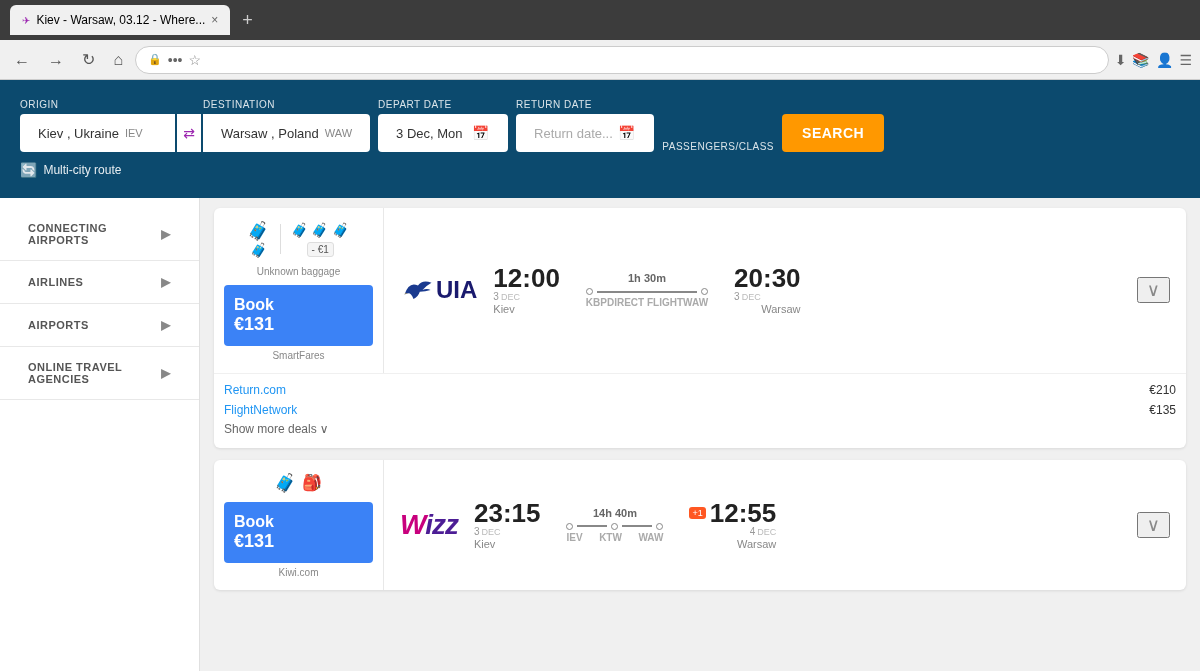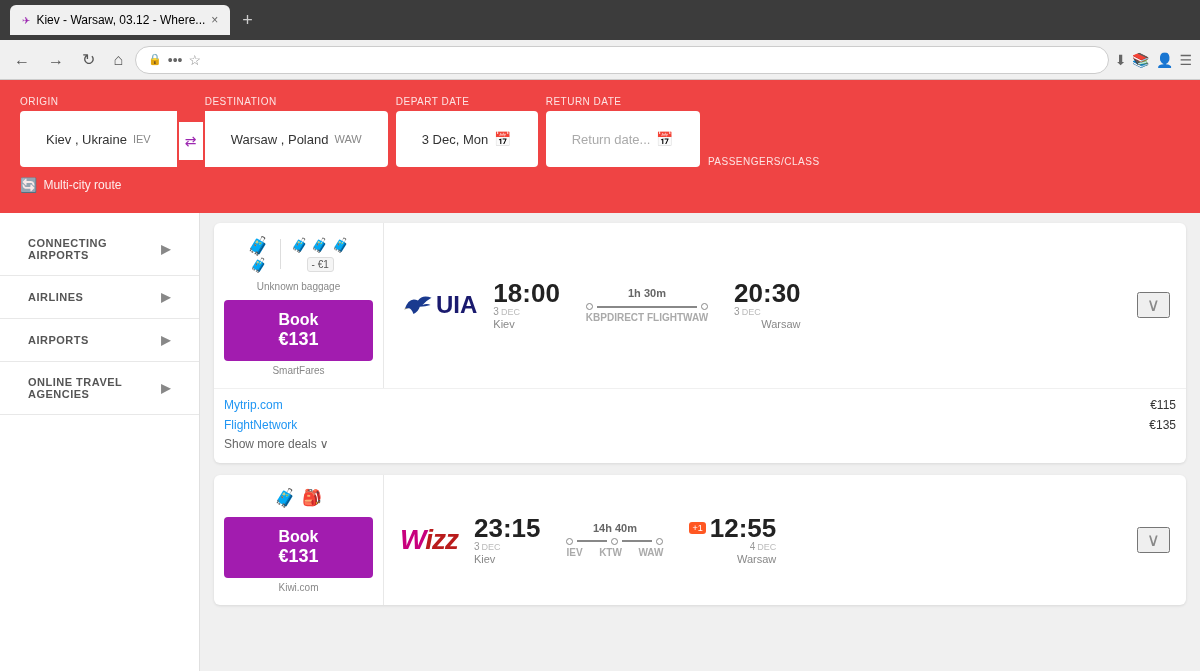--- a/index.html
+++ b/index.html
@@ -65,21 +65,21 @@
       height: 28px;
     }
     .address-bar .lock-icon { color: #4caf50; font-size: 11px; }
     .address-text { font-size: 12px; color: #333; flex: 1; }
     .address-dots { color: #666; font-size: 14px; }
     .browser-actions { display: flex; align-items: center; gap: 6px; }
     .browser-action-btn { background: none; border: none; color: #666; font-size: 14px; cursor: pointer; }
 
     
     .search-header {
-      background: #ef4444;
+      background: #0c4a6e;
       padding: 16px 20px 20px;
     }
     .search-fields {
       display: flex;
       gap: 8px;
       align-items: flex-end;
     }
     .field-group {
       display: flex;
       flex-direction: column;
@@ -88,26 +88,26 @@
     .field-label {
       color: rgba(255,255,255,0.85);
       font-size: 10px;
       text-transform: uppercase;
       letter-spacing: 0.5px;
     }
     .field-input {
       background: white;
       border: none;
       border-radius: 4px;
-      padding: 8px 26px;
+      padding: 8px 18px;
       font-size: 13px;
       display: flex;
       align-items: center;
       gap: 6px;
-      height: 56px;
+      height: 38px;
       color: #333;
       position: relative;
     }
     .field-input .code {
       color: #888;
       font-size: 11px;
     }
     .swap-btn {
       background: white;
       border: none;
@@ -236,30 +236,30 @@
     }
     .minus-badge {
       background: #f5f5f5;
       border: 1px solid #ddd;
       border-radius: 3px;
       padding: 1px 4px;
       font-size: 10px;
       color: #555;
     }
     .book-btn {
-      background: #a21caf;
+      background: #3b82f6;
       color: white;
       border: none;
       border-radius: 4px;
       width: 100%;
       padding: 10px;
       font-size: 16px;
       font-weight: bold;
       cursor: pointer;
-      text-align: center;
+      text-align: left;
       line-height: 1.2;
     }
     .book-btn .price { font-size: 18px; }
     .provider-name {
       font-size: 10px;
       color: #888;
       margin-top: 4px;
       text-align: right;
     }
 
@@ -444,20 +444,21 @@
       <div class="field-input return-field">
         <span style="color:#aaa;">Return date...</span>
         <span class="date-icon" style="margin-left:auto;">📅</span>
       </div>
     </div>
 
     <div class="field-group">
       <span class="field-label">PASSENGERS/CLASS</span>
     </div>
 
+    <button class="search-btn">SEARCH</button>
   </div>
 
   <div class="multi-city">
     <span class="multi-city-icon">🔄</span>
     <span>Multi-city route</span>
   </div>
 </div>
 
 <div class="main-container">
 
@@ -522,21 +523,21 @@
           <div class="airline-logo">
             <svg class="uia-bird" viewBox="0 0 40 40">
               <path d="M5,25 Q10,10 20,15 Q25,8 35,12 Q28,16 25,20 Q30,18 34,20 Q28,22 22,22 Q20,28 15,30 Q12,22 8,24 Z" fill="#1a3a8f"></path>
               <path d="M8,24 Q6,22 5,25 Q7,23 10,25 Z" fill="#f5c842"></path>
             </svg>
             <span class="uia-text">UIA</span>
           </div>
 
           <div class="flight-times">
             <div style="text-align:left;">
-              <div class="time-main">18:00</div>
+              <div class="time-main">12:00</div>
               <div style="display:flex;align-items:baseline;gap:2px;">
                 <span style="font-size:10px;color:#999;">3</span>
                 <span style="font-size:9px;color:#bbb;">DEC</span>
               </div>
               <div class="time-city">Kiev</div>
             </div>
 
             <div class="flight-duration">
               <div class="duration-text">1h 30m</div>
               <div class="flight-line">
@@ -560,22 +561,22 @@
               <div class="time-city">Warsaw</div>
             </div>
           </div>
 
           <button class="expand-btn">∨</button>
         </div>
       </div>
 
       <div class="deals-section">
         <div class="deal-row">
-          <span class="deal-name">Mytrip.com</span>
-          <span class="deal-price">€115</span>
+          <span class="deal-name">Return.com</span>
+          <span class="deal-price">€210</span>
         </div>
         <div class="deal-row">
           <span class="deal-name">FlightNetwork</span>
           <span class="deal-price">€135</span>
         </div>
         <div class="show-more-link">
           <span>Show more deals</span>
           <span>∨</span>
         </div>
       </div>
@@ -593,21 +594,21 @@
             <div>Book</div>
             <div class="price">€131</div>
           </button>
           <div class="provider-name">Kiwi.com</div>
         </div>
 
         <div class="flight-info">
 
           <div class="airline-logo">
             <div class="wizz-logo">
-              <span style="color:#c8007d;">W</span><span style="color:#b91c1c;">izz</span>
+              <span style="color:#c8007d;">W</span><span style="color:#4c1d95;">izz</span>
             </div>
           </div>
 
           <div class="flight-times">
             <div style="text-align:left;">
               <div class="time-main">23:15</div>
               <div style="display:flex;align-items:baseline;gap:2px;">
                 <span style="font-size:10px;color:#999;">3</span>
                 <span style="font-size:9px;color:#bbb;">DEC</span>
               </div>

